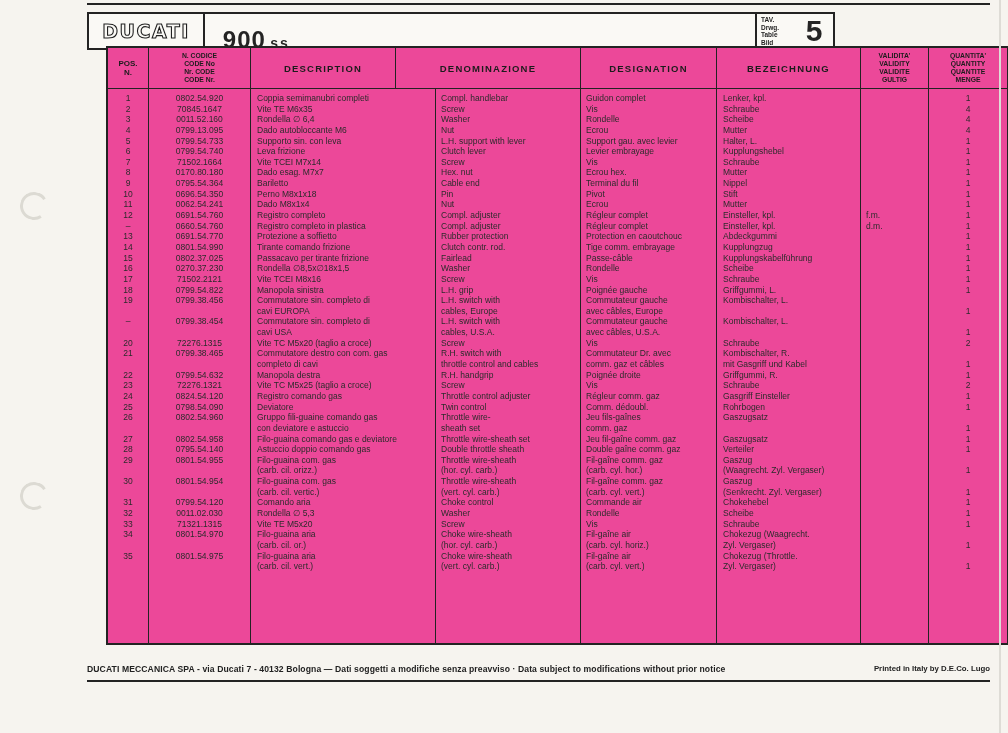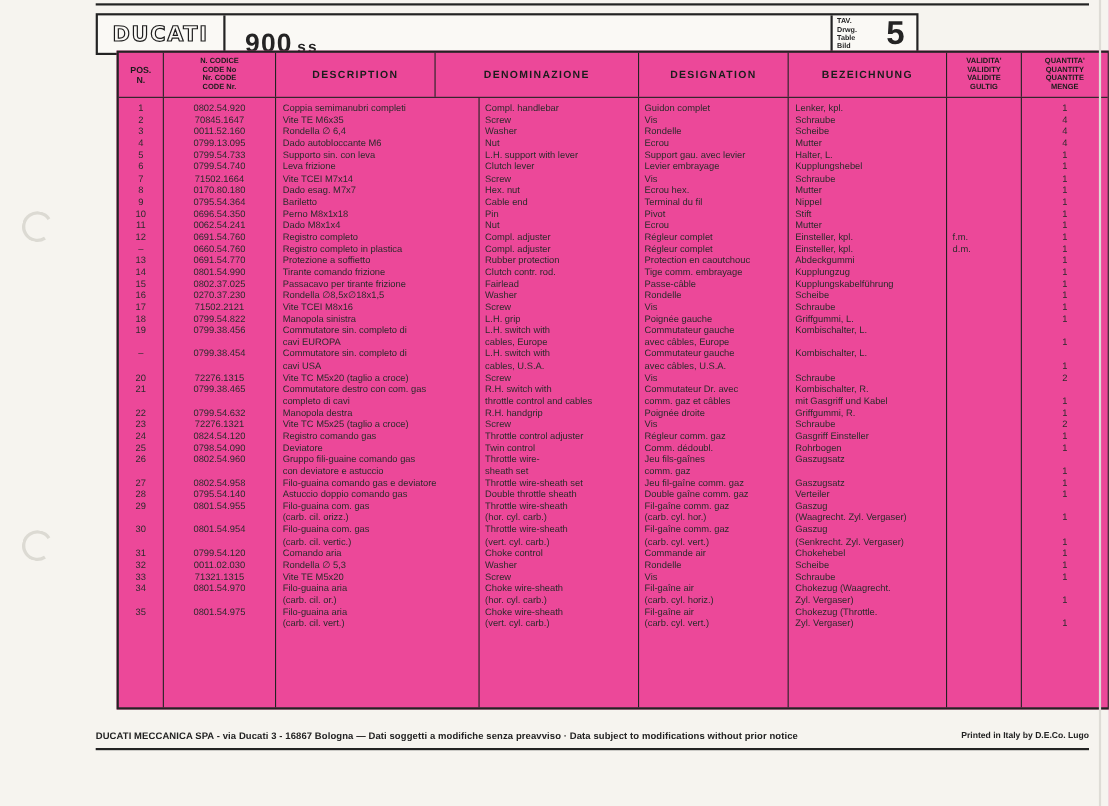--- a/index.html
+++ b/index.html
@@ -489,20 +489,20 @@
         <div class="bline">1</div>
         <div class="bline">&nbsp;</div>
         <div class="bline">1</div>
         <div class="bline">&nbsp;</div>
         <div class="bline">1</div>
       </div>
     </div>
 </div>
 
 <div class="abs footer-text">
-  <span class="foot-left">DUCATI MECCANICA SPA - via Ducati 3 - 16867 Bologna — Dati soggetti a modifiche senza preavviso · Data subject to modifications without prior notice</span>
+  <span class="foot-left">DUCATI MECCANICA SPA - via Ducati 7 - 40132 Bologna — Dati soggetti a modifiche senza preavviso · Data subject to modifications without prior notice</span>
   <span class="foot-right">Printed in Italy by D.E.Co. Lugo</span>
 </div>
 <div class="abs bottom-rule"></div>
 
 <div class="abs hole hole1"></div>
 <div class="abs hole hole2"></div>
 <div class="abs scan-edge"></div>
 
 </body></html>

